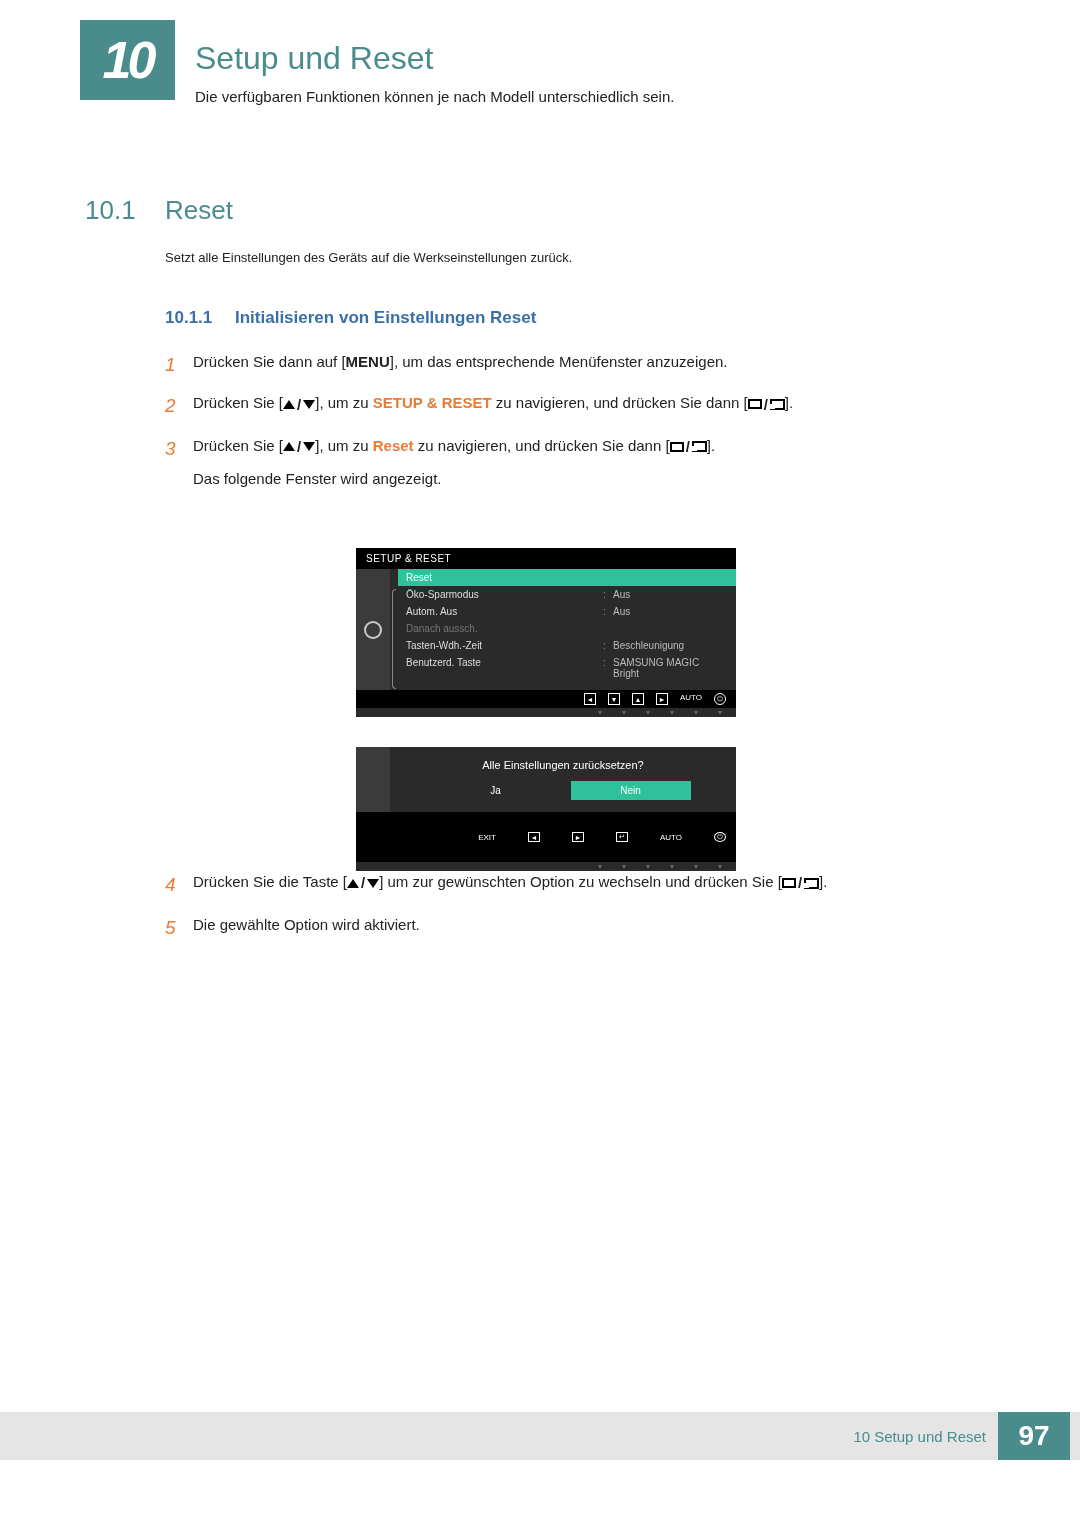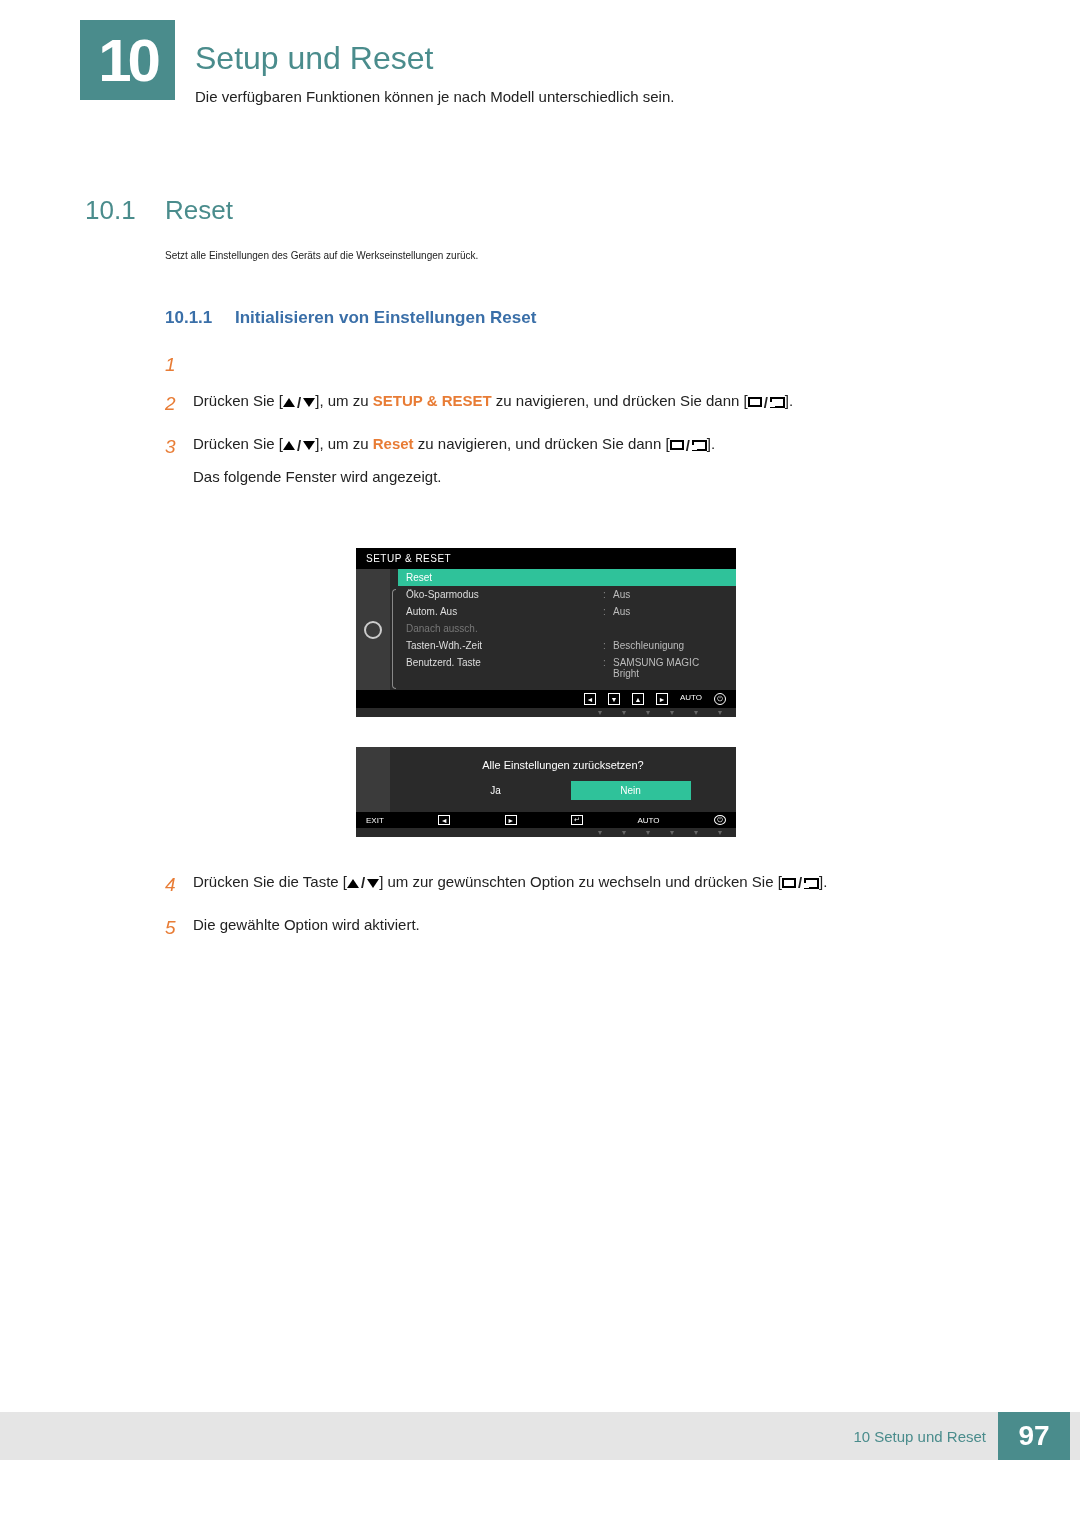--- a/index.html
+++ b/index.html
@@ -18,21 +18,21 @@
   
   .chapter-badge {
     position: absolute;
     left: 80px; top: 20px;
     width: 95px; height: 80px;
     background: #4a8c8c;
     color: #fff;
     display: flex; align-items: center; justify-content: center;
   }
   .chapter-badge .n {
-    font-size: 60px; font-weight: 700; 
+    font-size: 52px; font-weight: 700; font-style: italic;
     letter-spacing: -4px;
   }
   .chapter-title {
     position: absolute;
     left: 195px; top: 40px;
     font-size: 32px;
     color: #4a8c8c;
     font-weight: 400;
   }
   .chapter-sub {
@@ -47,21 +47,21 @@
     color: #4a8c8c; font-size: 26px; font-weight: 400;
   }
   .section-title {
     position: absolute;
     left: 165px; top: 195px;
     color: #4a8c8c; font-size: 26px; font-weight: 400;
   }
   .section-desc {
     position: absolute;
     left: 165px; top: 250px;
-    font-size: 10px; color: #222;
+    font-size: 13px; color: #222;
   }
 
   .subsec-no {
     position: absolute;
     left: 165px; top: 308px;
     color: #3a6fa8; font-size: 17px; font-weight: 700;
   }
   .subsec-title {
     position: absolute;
     left: 235px; top: 308px;
@@ -183,22 +183,22 @@
   .osd2-left { width:34px; background:#3b3b3b; }
   .osd2-main { flex:1; padding:12px 10px; }
   .osd2-main .q { text-align:center; margin-bottom:10px; font-size:11px; color:#fff; }
   .osd2-opts { display:flex; justify-content:center; gap:15px; }
   .osd2-opts .opt {
     width:120px; text-align:center; padding:4px 0; font-size:10px;
   }
   .osd2-opts .opt.ja { color:#fff; }
   .osd2-opts .opt.nein { background:#2fc29a; color:#fff; }
   .osd2-ctrlbar {
-    background:#000; display:flex; justify-content:space-between; gap:16px;
-    padding:3px 10px; align-items:center;
+    background:#000; display:flex; justify-content:flex-end; gap:32px;
+    padding:20px 10px; align-items:center;
   }
   .osd2-ctrlbar .txt { color:#fff; font-size:8px; }
   .osd2-ctrlbar .ico {
     width:12px; height:10px; border:1px solid #fff; font-size:7px; color:#fff;
     display:flex; align-items:center; justify-content:center;
   }
 
   
   .steps-bottom {
     position:absolute;
@@ -238,20 +238,23 @@
   <div class="section-desc">Setzt alle Einstellungen des Geräts auf die Werkseinstellungen zurück.</div>
 
   <div class="subsec-no">10.1.1</div>
   <div class="subsec-title">Initialisieren von Einstellungen Reset</div>
 
   <div class="steps">
 
     <div class="step">
       <div class="num">1</div>
       <div class="txt">
+        <p>
+          <span>Drücken Sie dann auf [</span><span class="b">MENU</span><span>], um das entsprechende Menüfenster anzuzeigen.</span>
+        </p>
       </div>
     </div>
 
     <div class="step">
       <div class="num">2</div>
       <div class="txt">
         <p>
           <span>Drücken Sie [</span><span class="btn-icons">
               <span class="tri-up"></span>
               <span class="slash">/</span>

